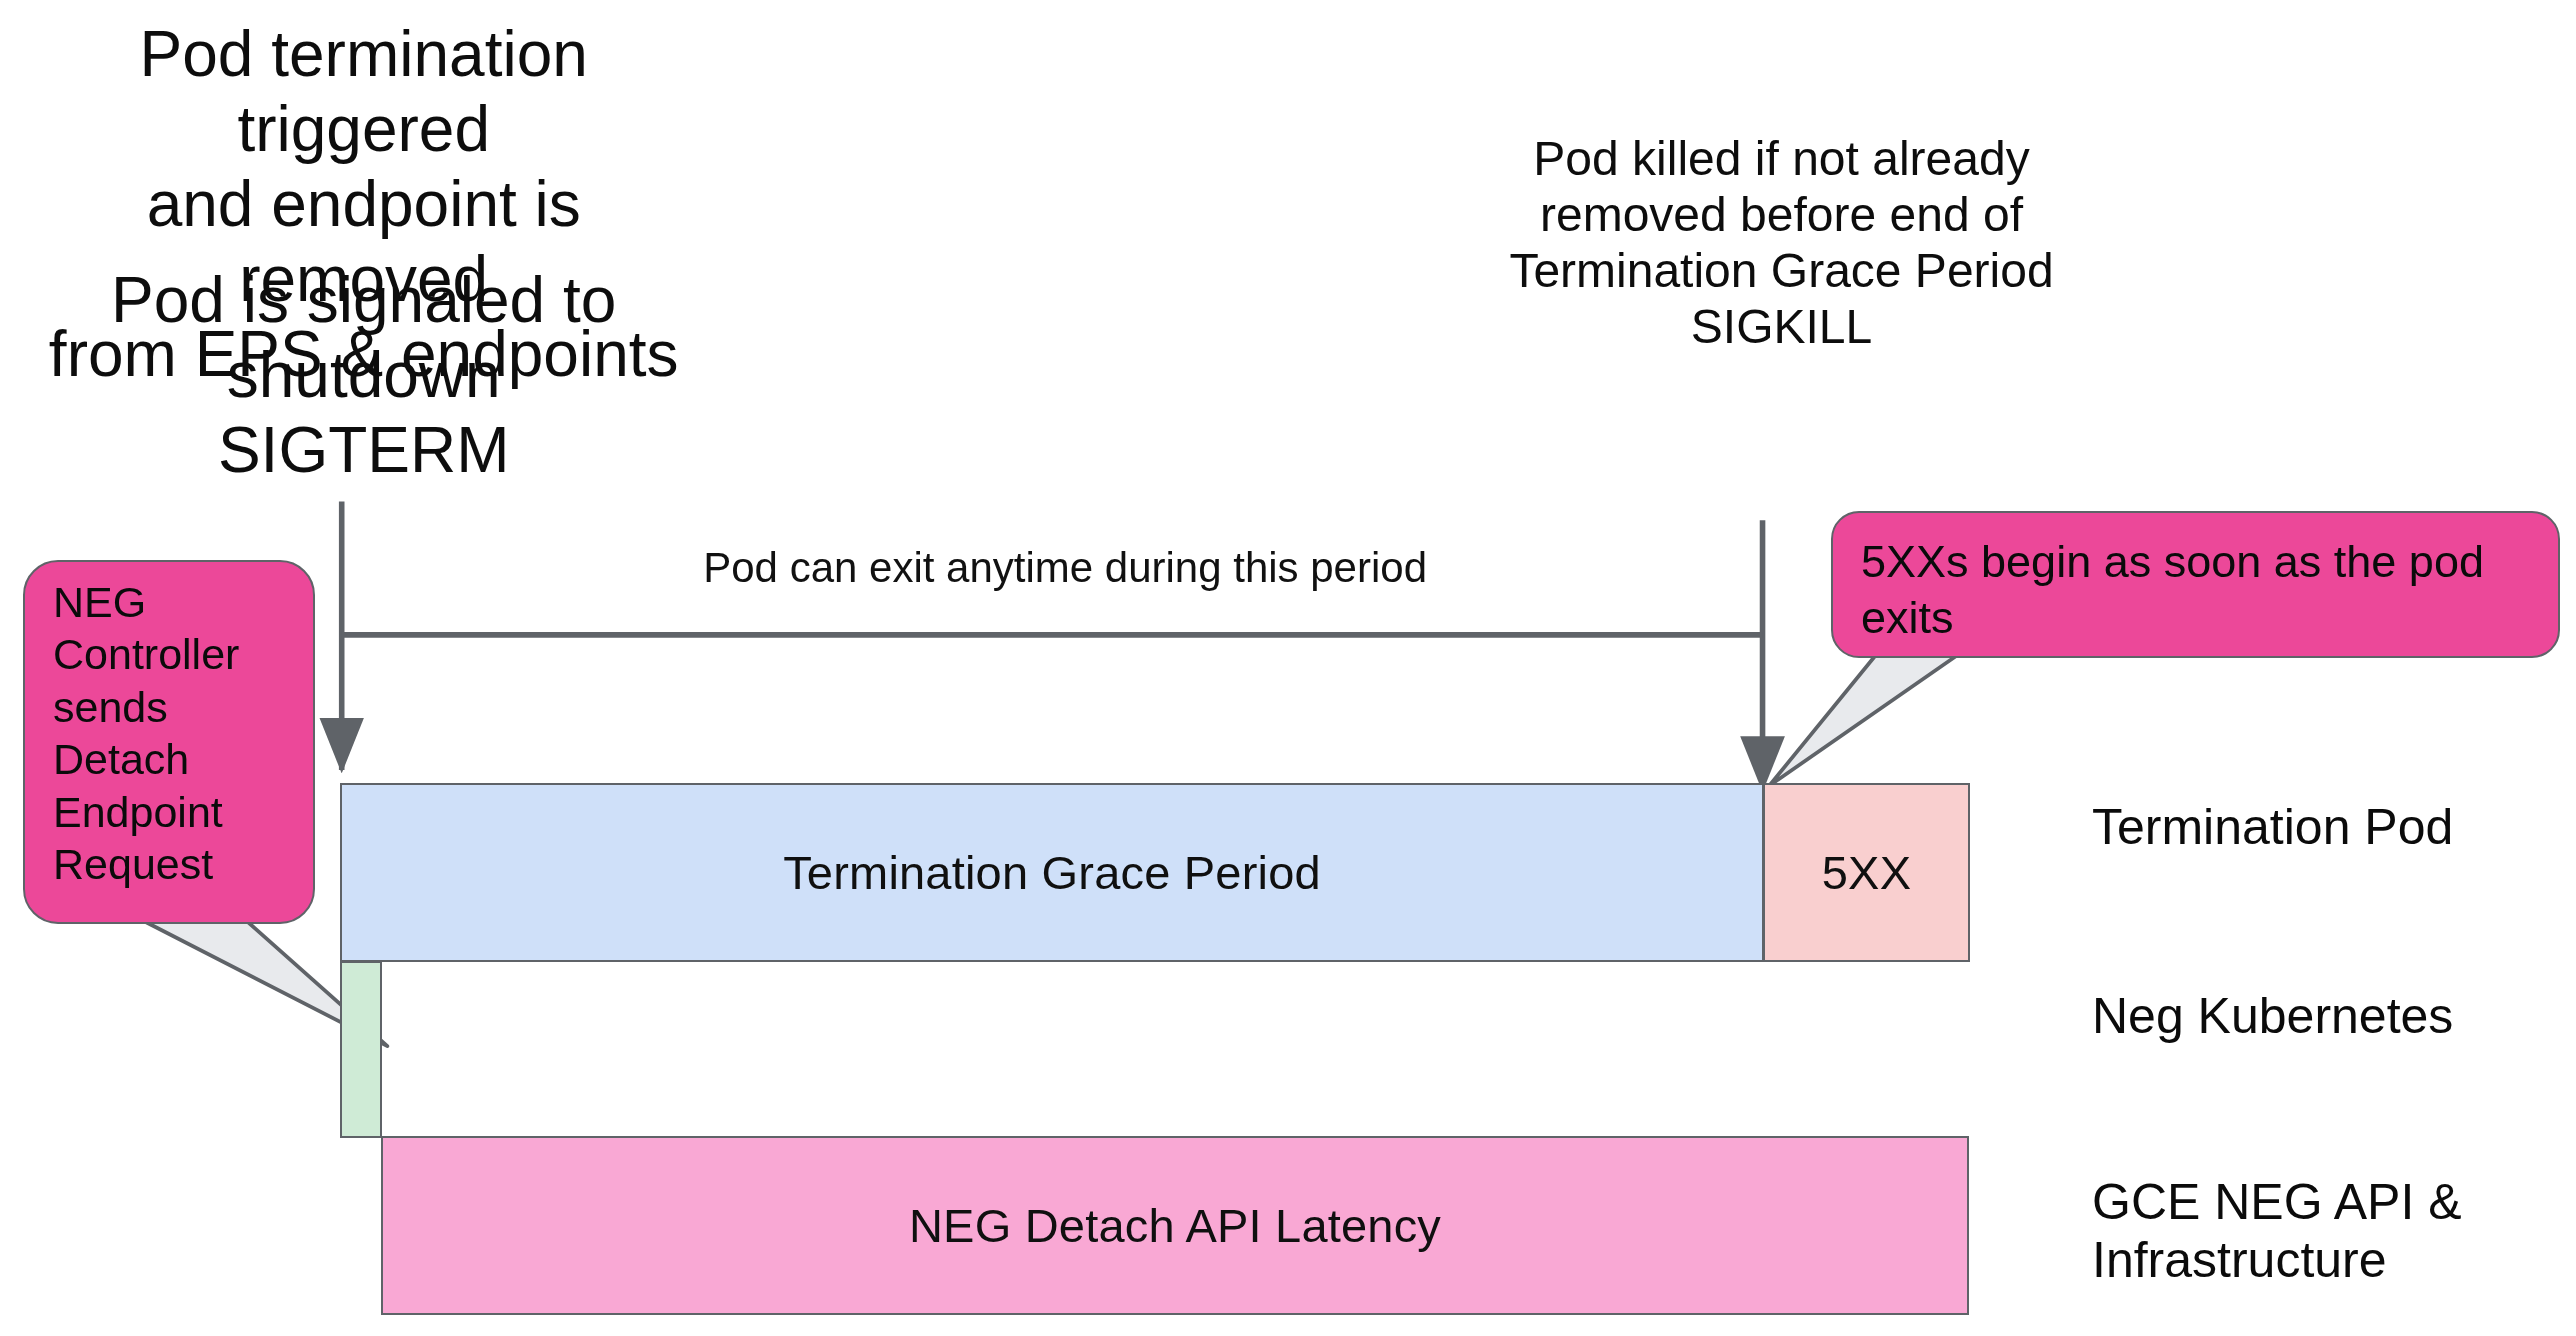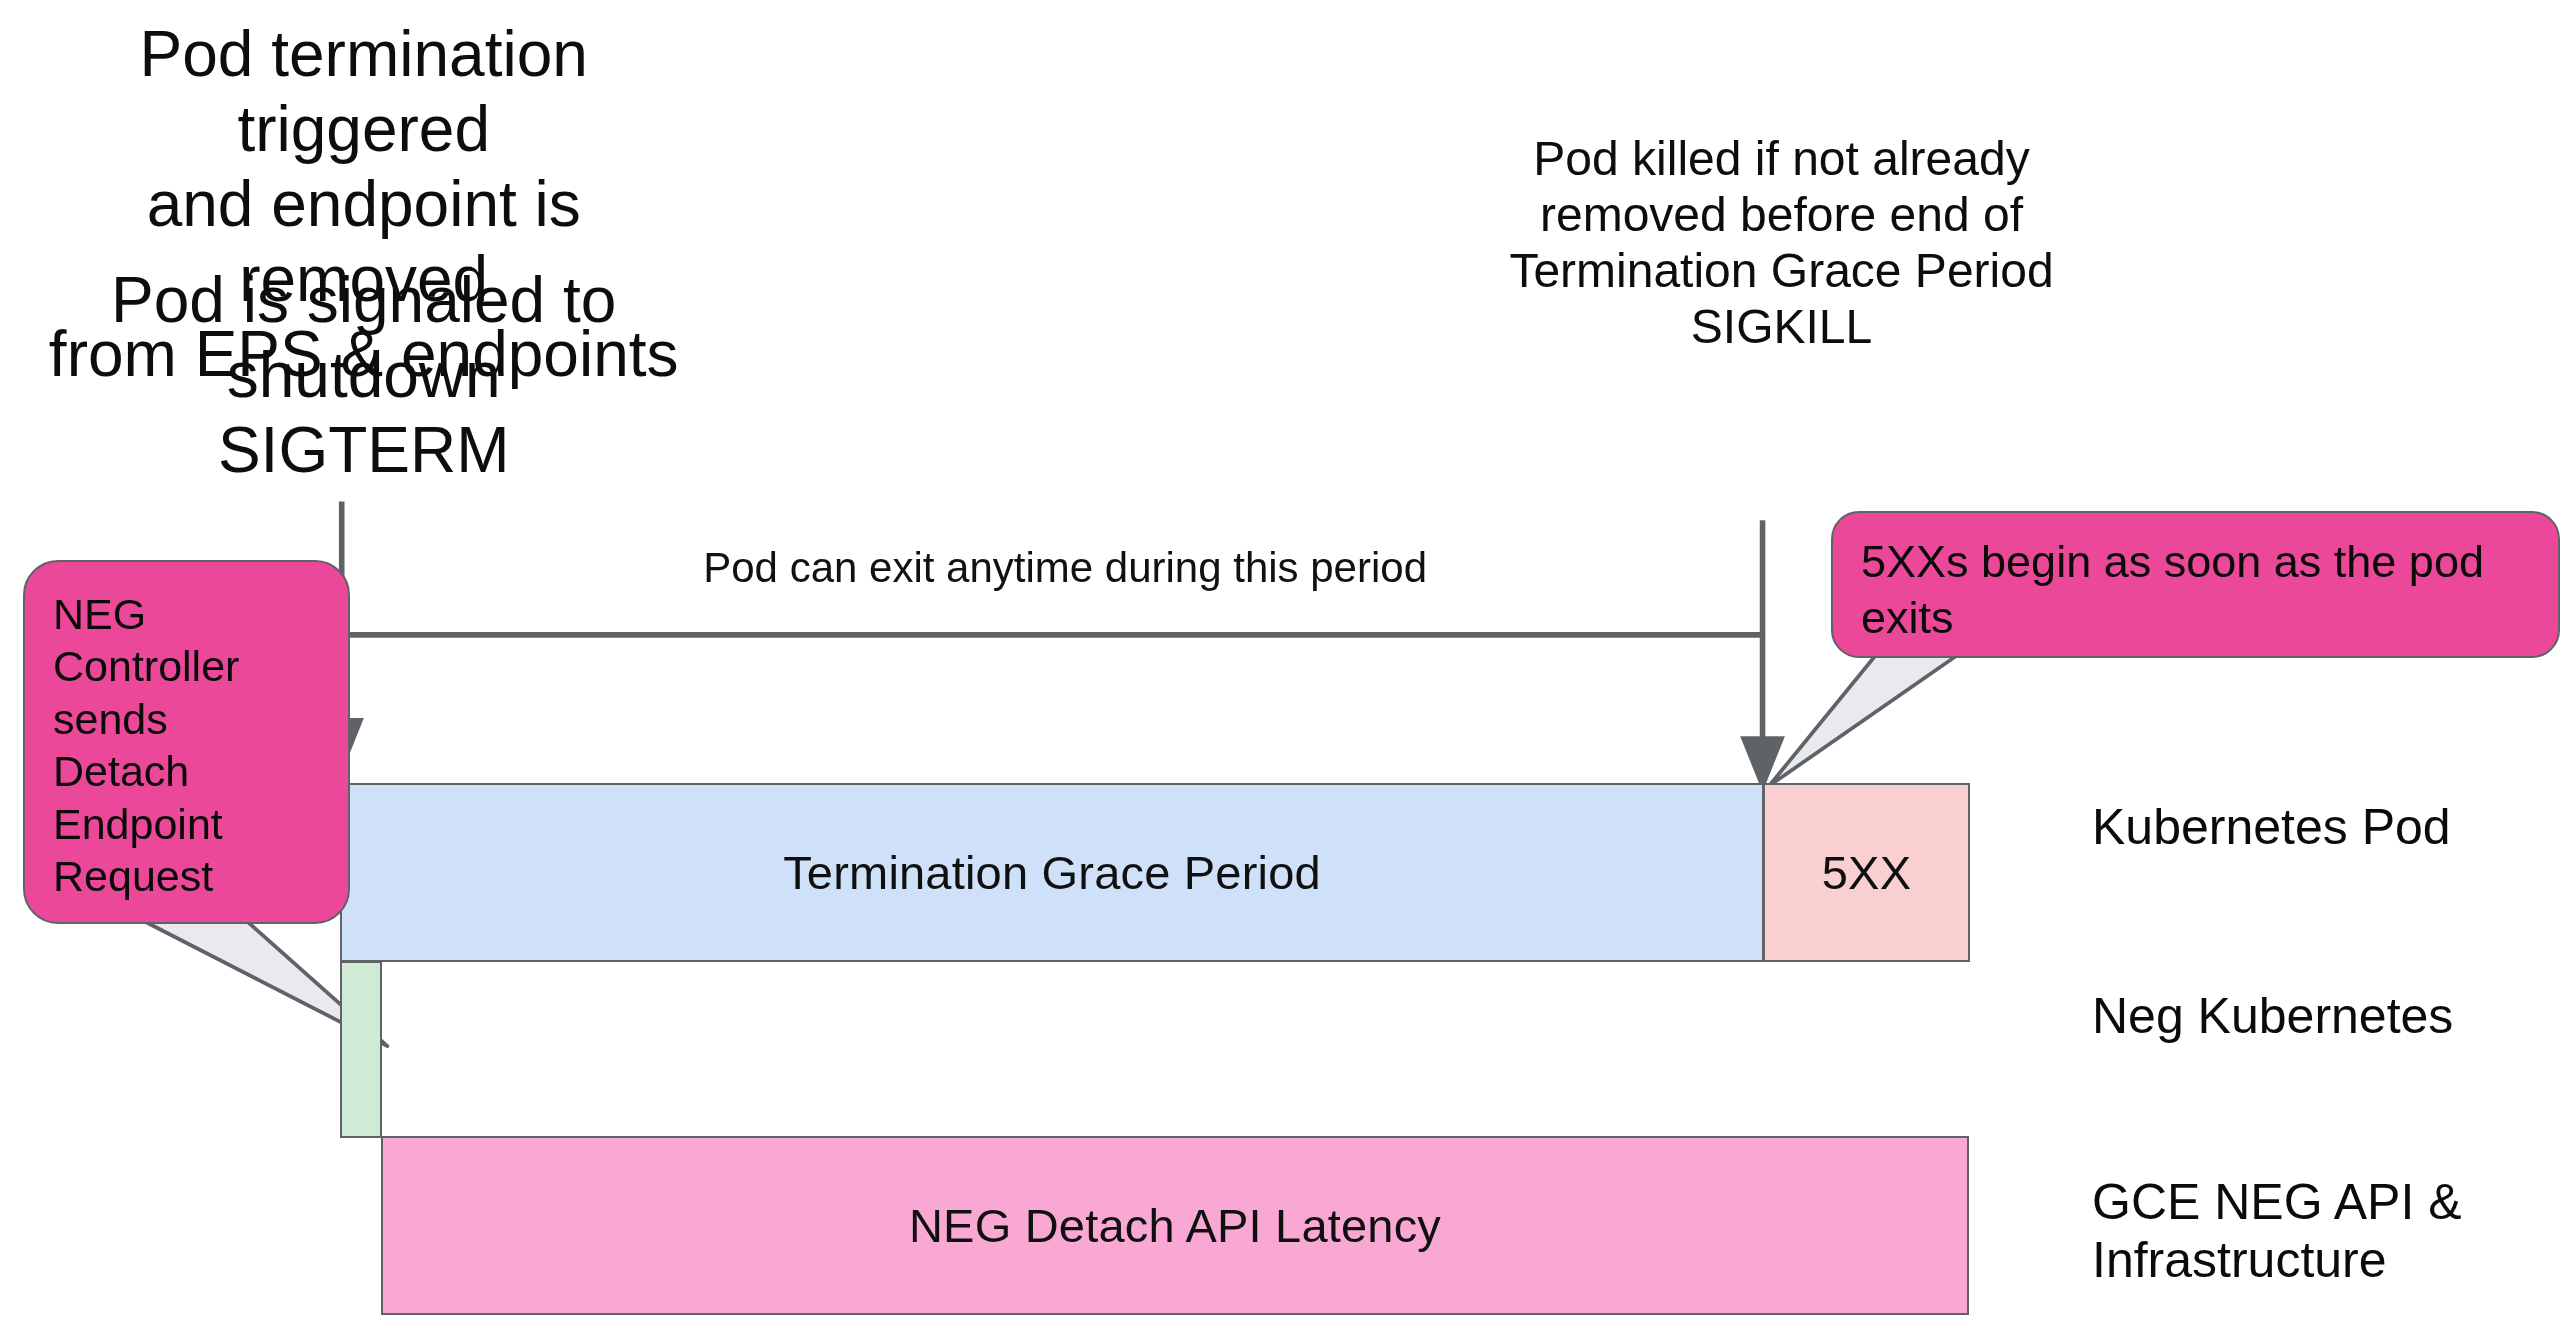--- a/index.html
+++ b/index.html
@@ -123,26 +123,26 @@
     box-sizing: border-box;
     background: #ec4899;
     border: 2.8px solid #5f6368;
     border-radius: 32px;
     padding: 20.5px 24px;
     color: #0b0b0b;
   }
   #callout-neg {
     left: 23px;
     top: 560px;
-    width: 327px;
+    width: 292px;
     height: 364px;
     border-radius: 35px;
     font-size: 43px;
     line-height: 1.22;
-    padding: 26px 28px;
+    padding: 14px 28px;
     white-space: pre-line;
   }
   #callout-5xx {
     left: 1831px;
     top: 511px;
     width: 729px;
     height: 147px;
     border-radius: 28px;
     font-size: 45px;
     line-height: 1.26;
@@ -195,21 +195,21 @@
   </div>
 
   <div class="bar" id="bar-neg">
     <span class="bar-label"></span>
   </div>
 
   <div class="bar" id="bar-latency">
     <span class="bar-label">NEG Detach API Latency</span>
   </div>
 
-  <div class="lane-label" id="lane-pod">Kubernetes Pod</div>
+  <div class="lane-label" id="lane-pod">Termination Pod</div>
 
   <div class="lane-label" id="lane-neg">Neg Kubernetes</div>
 
   <div class="lane-label" id="lane-gce">GCE NEG API &amp;
 Infrastructure</div>
 
   <div class="callout-box" id="callout-neg">NEG
 Controller
 sends
 Detach

